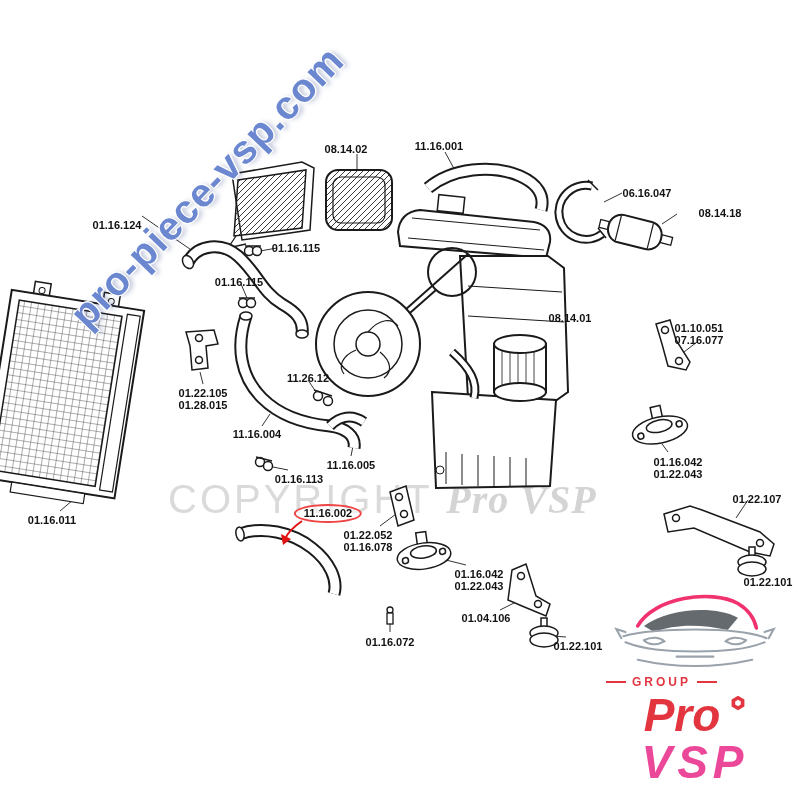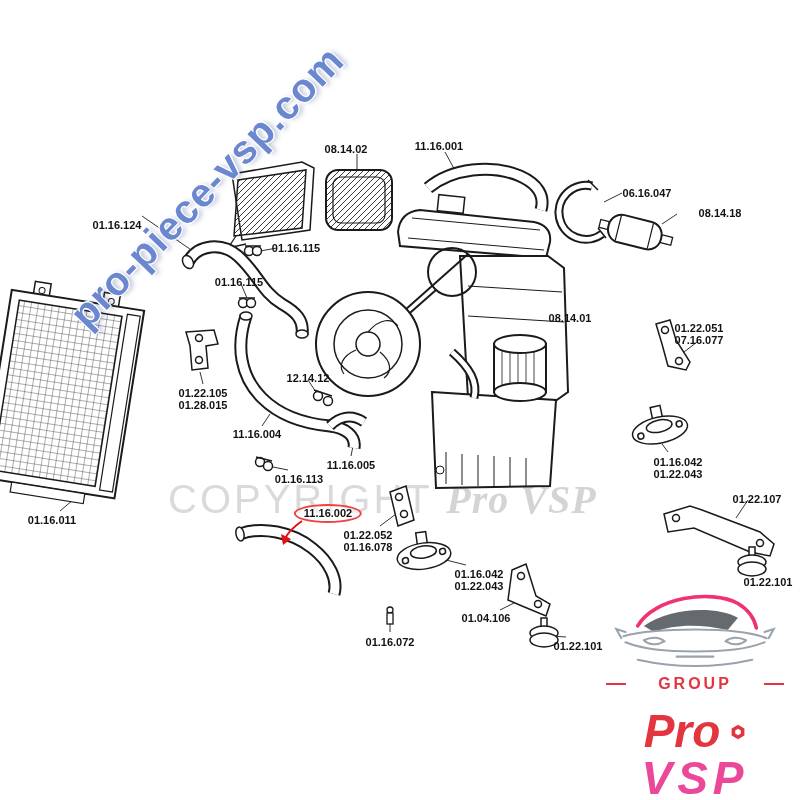--- a/index.html
+++ b/index.html
@@ -45,27 +45,27 @@
       3px 3px 5px rgba(60,80,140,0.35);
     white-space:nowrap;user-select:none;
   }
 
   
   .logo{
     position:absolute;left:606px;top:583px;width:178px;z-index:2;
     text-align:center;user-select:none;
   }
   .logo .group-row{
-    display:flex;align-items:center;justify-content:space-between;gap:12px;
-    margin-top:-2px;color:#e2353f;font-size:16px;font-weight:bold;letter-spacing:3px;
+    display:flex;align-items:center;justify-content:flex-start;gap:6px;
+    margin-top:-2px;color:#e2353f;font-size:12px;font-weight:bold;letter-spacing:3px;
   }
   .logo .gdash{display:inline-block;width:20px;height:2px;background:#e2353f;}
   .logo .pro-row{
-    display:flex;align-items:center;justify-content:center;gap:10px;
-    margin-top:16px;
+    display:flex;align-items:flex-start;justify-content:center;gap:10px;
+    margin-top:4px;
   }
   .logo .pro-text{
     font-size:46px;line-height:44px;font-weight:bold;font-style:italic;color:#e2353f;
   }
   .logo .hex{margin-top:2px;}
   .logo .vsp-text{
     font-size:46px;line-height:46px;font-weight:bold;font-style:italic;
     letter-spacing:5px;color:#ec4899;margin-top:2px;
   }
 </style>
@@ -312,25 +312,25 @@
   </svg>
 
   <div class="lbl" style="left:117px;top:219px">01.16.124</div>
   <div class="lbl" style="left:346px;top:143px">08.14.02</div>
   <div class="lbl" style="left:439px;top:140px">11.16.001</div>
   <div class="lbl" style="left:647px;top:187px">06.16.047</div>
   <div class="lbl" style="left:720px;top:207px">08.14.18</div>
   <div class="lbl" style="left:296px;top:242px">01.16.115</div>
   <div class="lbl" style="left:239px;top:276px">01.16.115</div>
   <div class="lbl" style="left:570px;top:312px">08.14.01</div>
-  <div class="lbl" style="left:699px;top:322px">01.22.051</div>
+  <div class="lbl" style="left:699px;top:322px">01.10.051</div>
   <div class="lbl" style="left:699px;top:334px">07.16.077</div>
   <div class="lbl" style="left:203px;top:387px">01.22.105</div>
   <div class="lbl" style="left:203px;top:399px">01.28.015</div>
-  <div class="lbl" style="left:308px;top:372px">12.14.12</div>
+  <div class="lbl" style="left:308px;top:372px">11.26.12</div>
   <div class="lbl" style="left:257px;top:428px">11.16.004</div>
   <div class="lbl" style="left:351px;top:459px">11.16.005</div>
   <div class="lbl" style="left:678px;top:456px">01.16.042</div>
   <div class="lbl" style="left:678px;top:468px">01.22.043</div>
   <div class="lbl" style="left:299px;top:473px">01.16.113</div>
   <div class="lbl" style="left:52px;top:514px">01.16.011</div>
   <div class="lbl hl" style="left:328px;top:504px">11.16.002</div>
   <div class="lbl" style="left:368px;top:529px">01.22.052</div>
   <div class="lbl" style="left:368px;top:541px">01.16.078</div>
   <div class="lbl" style="left:757px;top:493px">01.22.107</div>

